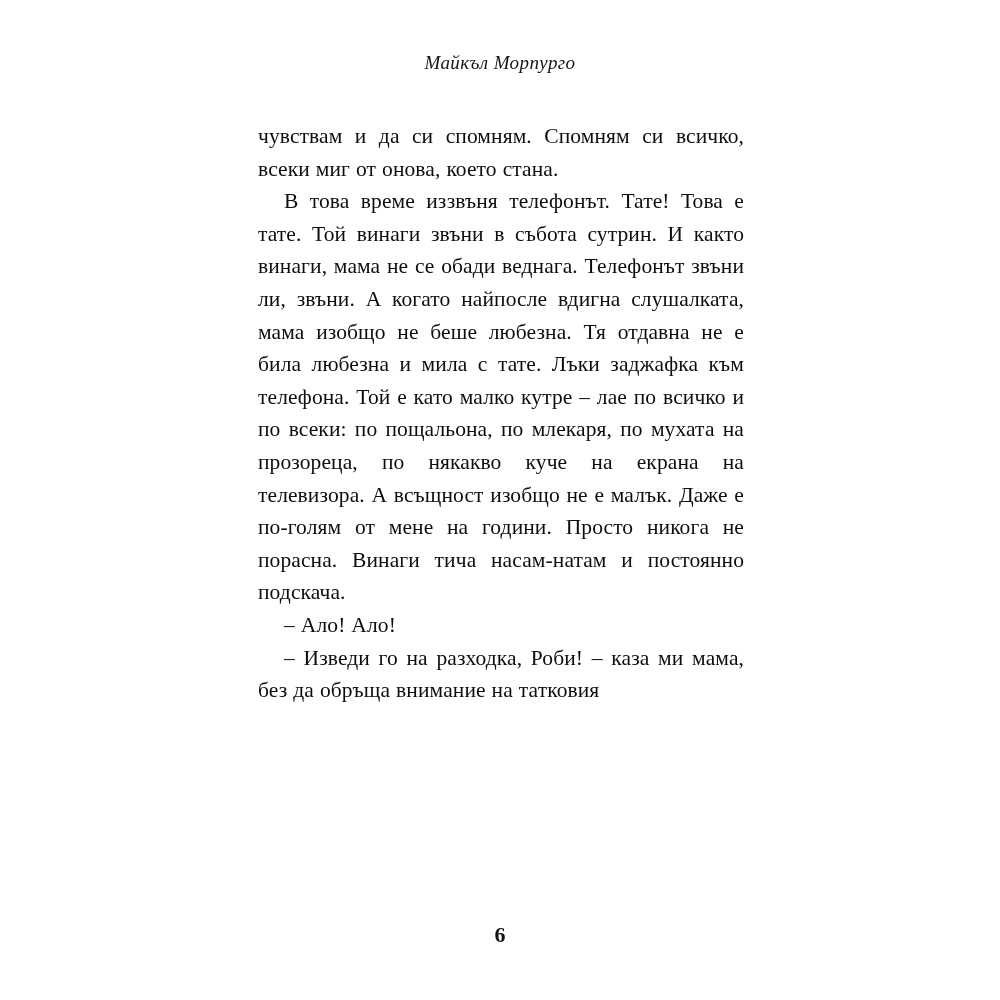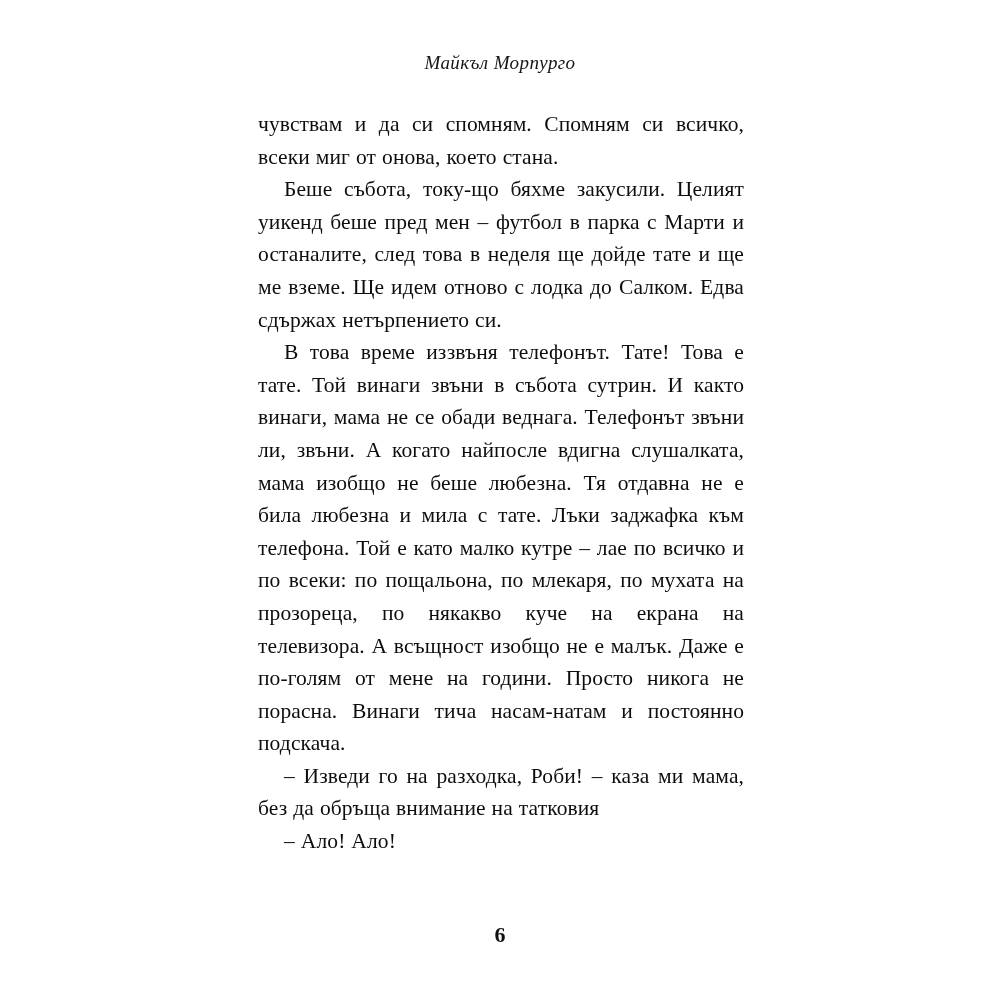--- a/index.html
+++ b/index.html
@@ -27,21 +27,21 @@
     left: 0;
     width: 1000px;
     text-align: center;
     font-style: italic;
     font-size: 19px;
     letter-spacing: 0.4px;
     color: #151515;
   }
   .text-block {
     position: absolute;
-    top: 108px;
+    top: 120px;
     left: 258px;
     width: 486px;
   }
   .text-block p {
     margin: 0;
     font-size: 21.5px;
     line-height: 32.6px;
     text-align: justify;
     text-align-last: left;
     color: #0d0d0d;
@@ -64,21 +64,20 @@
 </style>
 </head>
 <body>
 
 <div class="page">
 
   <div class="running-head">Майкъл Морпурго</div>
 
   <div class="text-block">
     <p>чувствам и да си спомням. Спомням си всичко, всеки миг от онова, което стана.</p>
-    <p class="indent">Беше събота, току-що бяхме закусили. Целият уикенд беше пред мен – футбол в парка с Марти и останалите, след това в неделя ще дойде тате и ще ме вземе. Ще идем отново с лодка до Салком. Едва сдържах нетърпението си.</p>
     <p class="indent">В това време иззвъня телефонът. Тате! Това е тате. Той винаги звъни в събота сутрин. И както винаги, мама не се обади веднага. Телефонът звъни ли, звъни. А когато найпосле вдигна слушалката, мама изобщо не беше любезна. Тя отдавна не е била любезна и мила с тате. Лъки заджафка към телефона. Той е като малко кутре – лае по всичко и по всеки: по пощальона, по млекаря, по мухата на прозореца, по някакво куче на екрана на телевизора. А всъщност изобщо не е малък. Даже е по-голям от мене на години. Просто никога не порасна. Винаги тича насам-натам и постоянно подскача.</p>
+    <p class="indent">– Ало! Ало!</p>
     <p class="indent">– Изведи го на разходка, Роби! – каза ми мама, без да обръща внимание на татковия</p>
-    <p class="indent">– Ало! Ало!</p>
   </div>
 
   <div class="folio">6</div>
 
 </div>
 
 </body></html>

